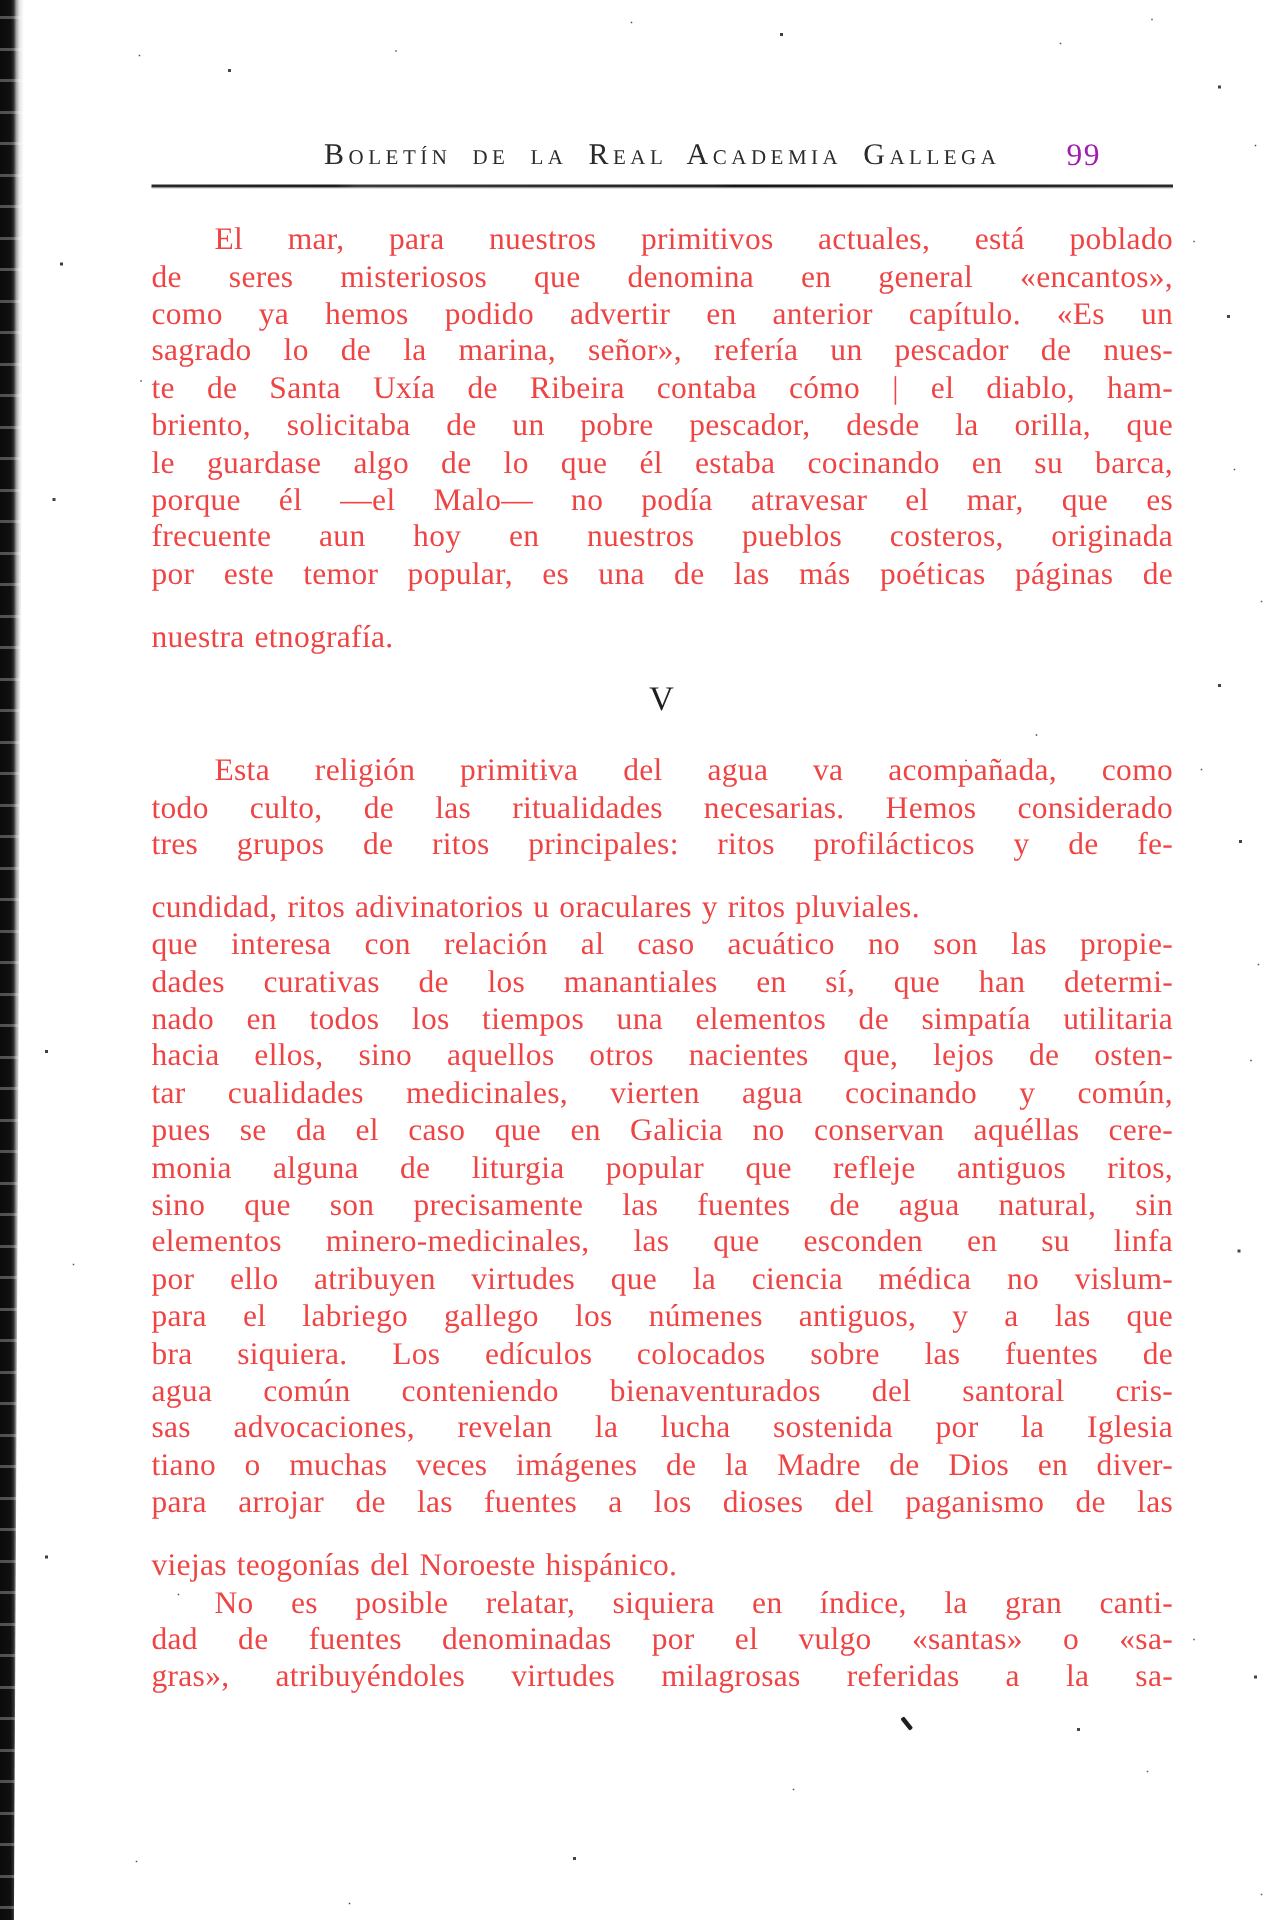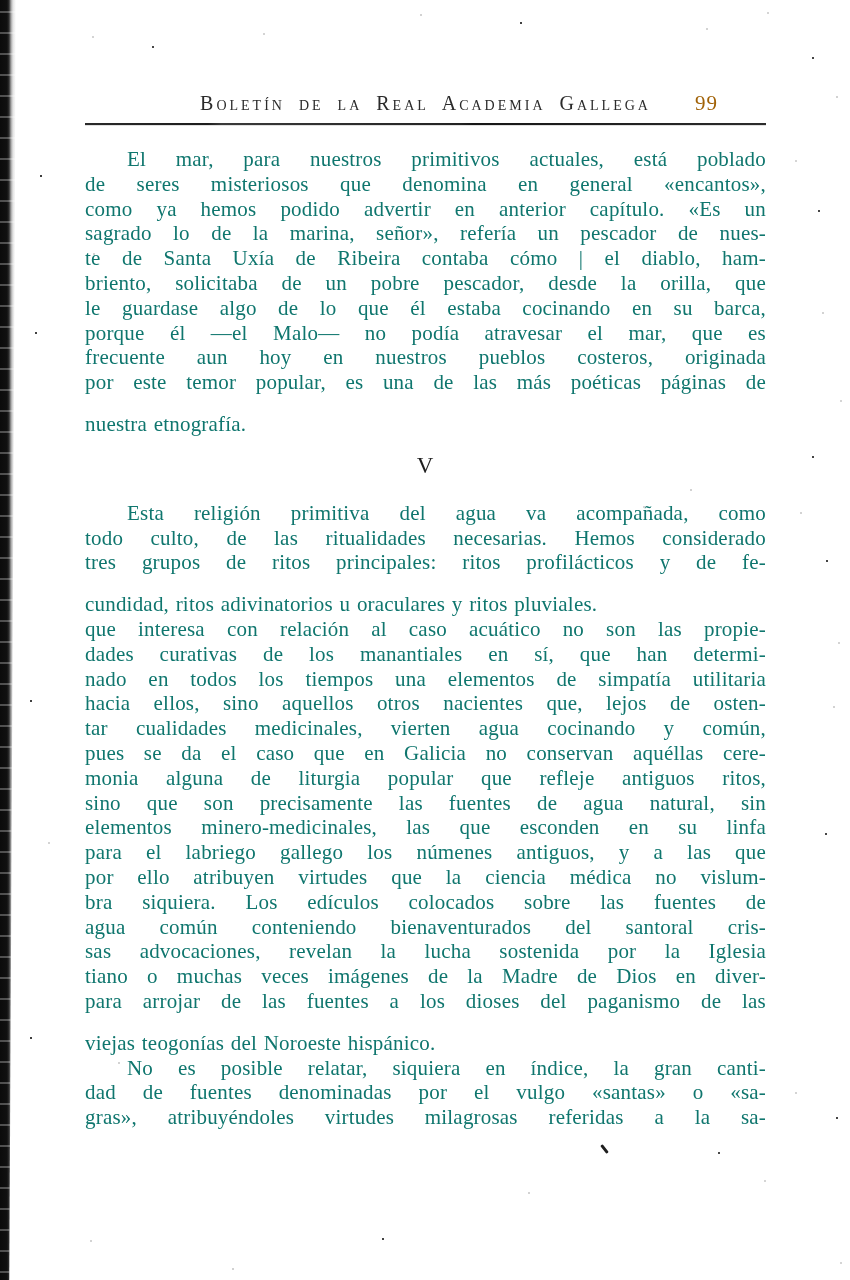--- a/index.html
+++ b/index.html
@@ -28,21 +28,21 @@
         rgba(255,255,255,0) 13px 21px),
       linear-gradient(to right,
         #0b0b0b 0px, #101010 7px, #2e2e2e 9px,
         rgba(90,90,90,0.55) 11px, rgba(120,120,120,0.2) 13px,
         rgba(0,0,0,0) 16px);
     clip-path: polygon(0 0, 100% 0, 58% 100%, 0 100%);
   }
 
   .page-text {
     position: absolute;
-    left: 85px;
+    left: 101px;
     top: 90px;
     width: 681px;
   }
 
   .header-row {
     position: relative;
     height: 28px;
   }
   .journal-title {
     text-align: center;
@@ -52,21 +52,21 @@
     letter-spacing: 3px;
     word-spacing: 6px;
     color: #2b2b2b;
   }
   .page-number {
     position: absolute;
     right: 48px;
     top: 1px;
     font-size: 21px;
     letter-spacing: 1px;
-    color: #a16207;
+    color: #a21caf;
     margin-left: 25px;
   }
   .header-rule {
     height: 2px;
     margin-top: 5px;
     background: linear-gradient(to right,
       #2a2a2a 0%, #1d1d1d 18%, #3a3a3a 20%, #232323 55%,
       #161616 57%, #2c2c2c 100%);
     box-shadow: 0 1px 0 rgba(0,0,0,0.12);
   }
@@ -77,21 +77,21 @@
   .para {
     margin: 0;
   }
   .line {
     font-size: 21px;
     line-height: 24.8px;
     letter-spacing: 0.2px;
     word-spacing: 1.2px;
     text-align: justify;
     text-align-last: justify;
-    color: #0f766e;
+    color: #ef4444;
   }
   .line.para-first { text-indent: 42px; }
   .line.para-last  { text-align-last: left; margin-top: 17px; }
 
   .section-heading {
     text-align: center;
     font-size: 23px;
     line-height: 25px;
     letter-spacing: 1px;
     margin: 16px 0 23px 0;
@@ -168,22 +168,22 @@
       <div class="para">
         <div class="line">que interesa con relación al caso acuático no son las propie-</div>
         <div class="line">dades curativas de los manantiales en sí, que han determi-</div>
         <div class="line">nado en todos los tiempos una elementos de simpatía utilitaria</div>
         <div class="line">hacia ellos, sino aquellos otros nacientes que, lejos de osten-</div>
         <div class="line">tar cualidades medicinales, vierten agua cocinando y común,</div>
         <div class="line">pues se da el caso que en Galicia no conservan aquéllas cere-</div>
         <div class="line">monia alguna de liturgia popular que refleje antiguos ritos,</div>
         <div class="line">sino que son precisamente las fuentes de agua natural, sin</div>
         <div class="line">elementos minero-medicinales, las que esconden en su linfa</div>
+        <div class="line">por ello atribuyen virtudes que la ciencia médica no vislum-</div>
         <div class="line">para el labriego gallego los númenes antiguos, y a las que</div>
-        <div class="line">por ello atribuyen virtudes que la ciencia médica no vislum-</div>
         <div class="line">bra siquiera. Los edículos colocados sobre las fuentes de</div>
         <div class="line">agua común conteniendo bienaventurados del santoral cris-</div>
         <div class="line">sas advocaciones, revelan la lucha sostenida por la Iglesia</div>
         <div class="line">tiano o muchas veces imágenes de la Madre de Dios en diver-</div>
         <div class="line">para arrojar de las fuentes a los dioses del paganismo de las</div>
         <div class="line para-last">viejas teogonías del Noroeste hispánico.</div>
       </div>
       <div class="para">
         <div class="line para-first">No es posible relatar, siquiera en índice, la gran canti-</div>
         <div class="line">dad de fuentes denominadas por el vulgo «santas» o «sa-</div>

